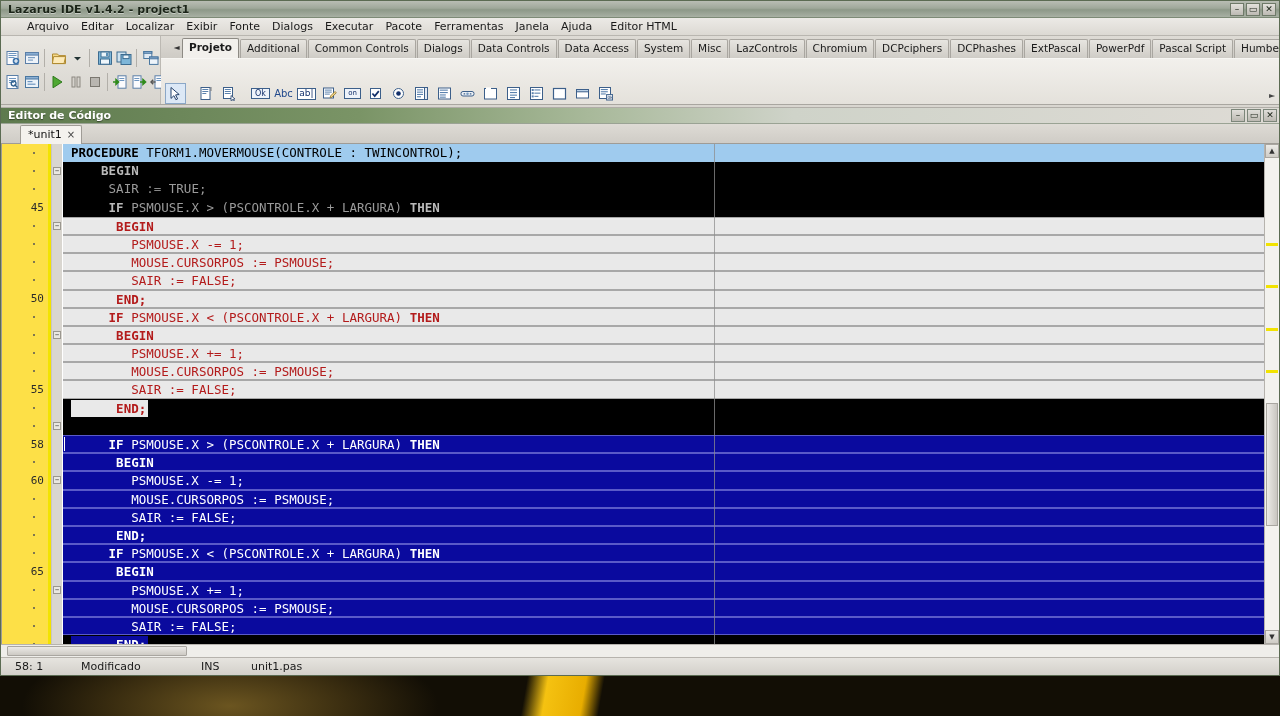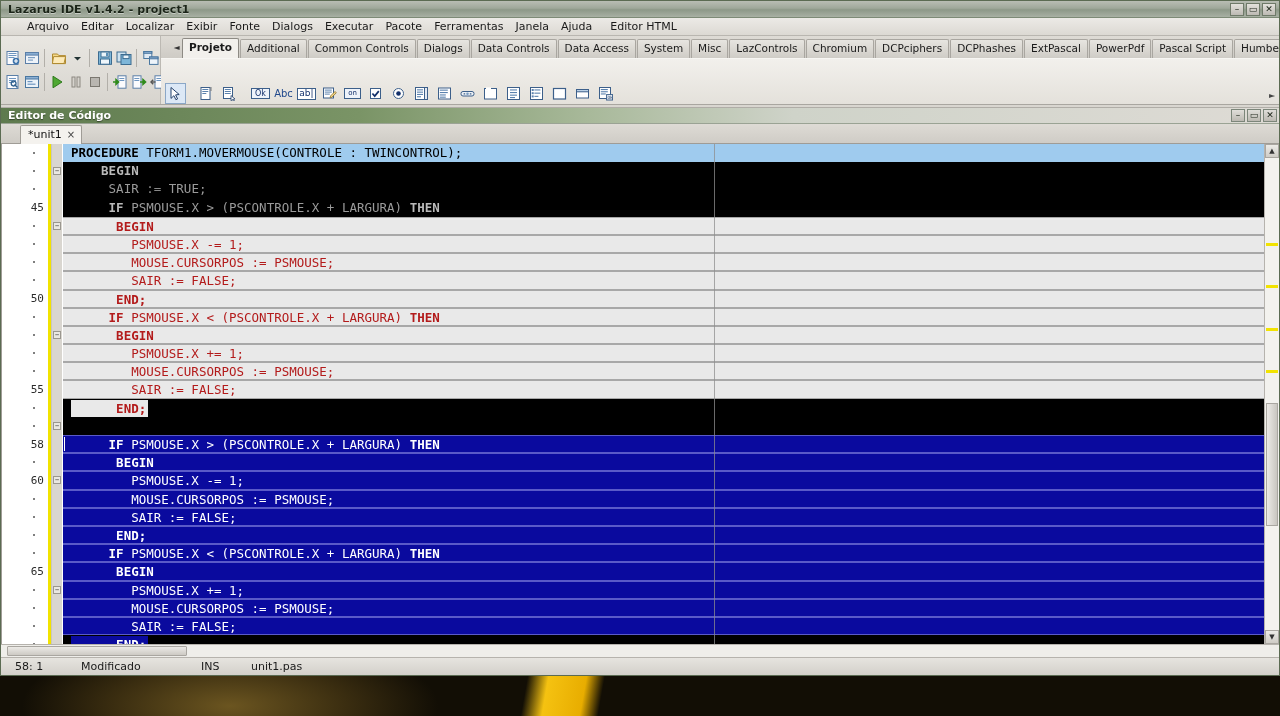--- a/index.html
+++ b/index.html
@@ -186,21 +186,21 @@
   
   .code-area {
     flex: 1; display: flex; min-height: 0;
     background: #000;
     border-left: 1px solid #9f9c96;
     position: relative;
     overflow: hidden;
   }
   .gutter {
     width: 46px; flex: 0 0 46px;
-    background: #ffffff;
+    background: #fde047;
     display: flex; flex-direction: column;
     padding-top: 0; position: relative;
     border-right: 0;
   }
   .g-line {
     height: 18.2px; flex: 0 0 18.2px;
     display: flex; align-items: center; justify-content: flex-end;
     padding-right: 4px;
     font-family: "DejaVu Sans Mono", monospace;
     font-size: 11px; color: #2b2b2b;

